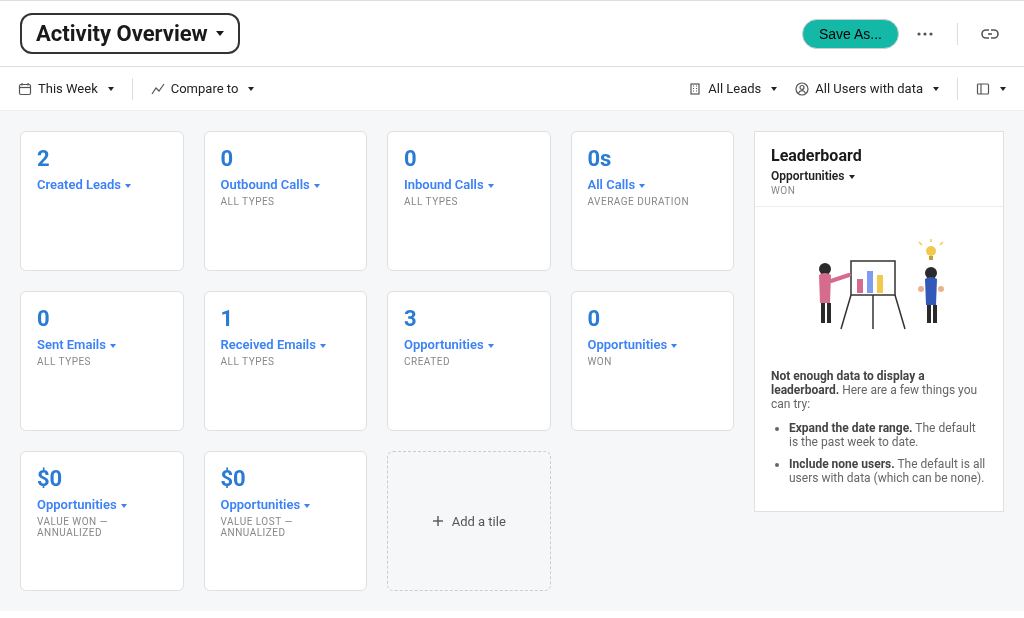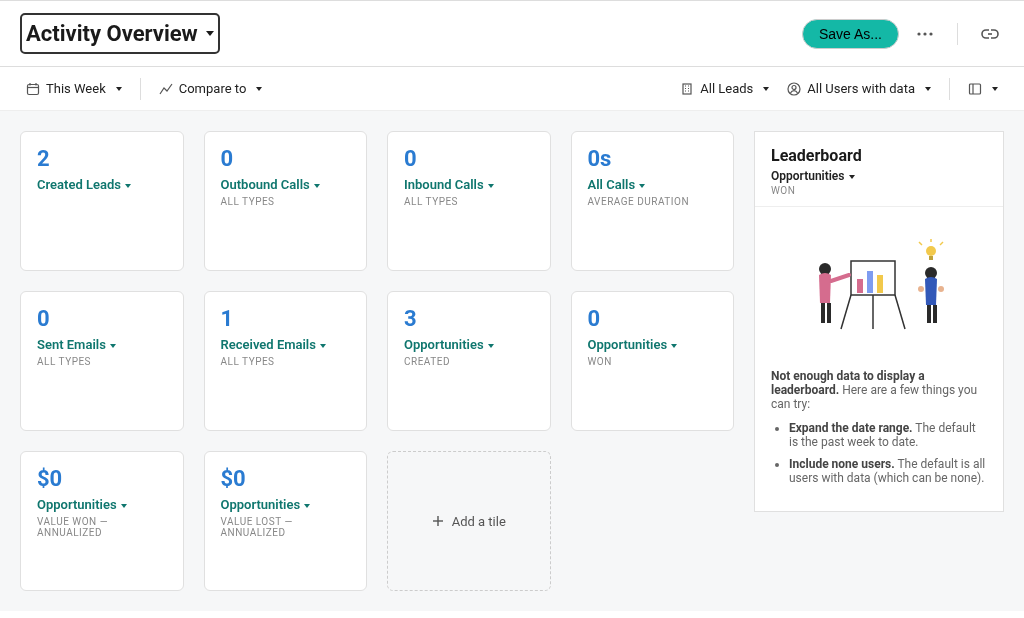--- a/index.html
+++ b/index.html
@@ -13,22 +13,22 @@
   .topbar {
     display: flex;
     align-items: center;
     padding: 12px 20px;
     border-top: 1px solid #ddd;
     border-bottom: 1px solid #ddd;
     gap: 12px;
   }
   .title-pill {
     border: 2px solid #333;
-    border-radius: 5px;
-    padding: 6px 4px;
+    border-radius: 12px;
+    padding: 6px 14px;
     display: flex;
     align-items: center;
     gap: 8px;
     font-size: 22px;
     font-weight: 700;
     cursor: pointer;
   }
   .caret-down {
     display:inline-block;
     width:0; height:0;
@@ -62,21 +62,21 @@
     cursor:pointer;
     color:#555;
   }
   .vdiv {
     width:1px; height:22px; background:#ddd;
     margin:0 6px;
   }
   .filterbar {
     display:flex;
     align-items:center;
-    padding:10px 20px;
+    padding:10px 12px;
     border-bottom:1px solid #eee;
     font-size:13px;
     color:#222;
     gap:6px;
   }
   .filter-item {
     display:flex; align-items:center; gap:6px;
     padding:4px 6px;
     cursor:pointer;
   }
@@ -103,21 +103,21 @@
   }
   .tile-val {
     font-size:22px;
     font-weight:700;
     color:#2a7bd1;
     margin-bottom:6px;
   }
   .tile-title {
     font-size:13px;
     font-weight:600;
-    color:#0f766e;
+    color:#3b82f6;
     cursor:pointer;
   }
   .tile-sub {
     font-size:10px;
     letter-spacing:0.5px;
     color:#888;
     margin-top:4px;
     text-transform:uppercase;
   }
   .add-tile {

